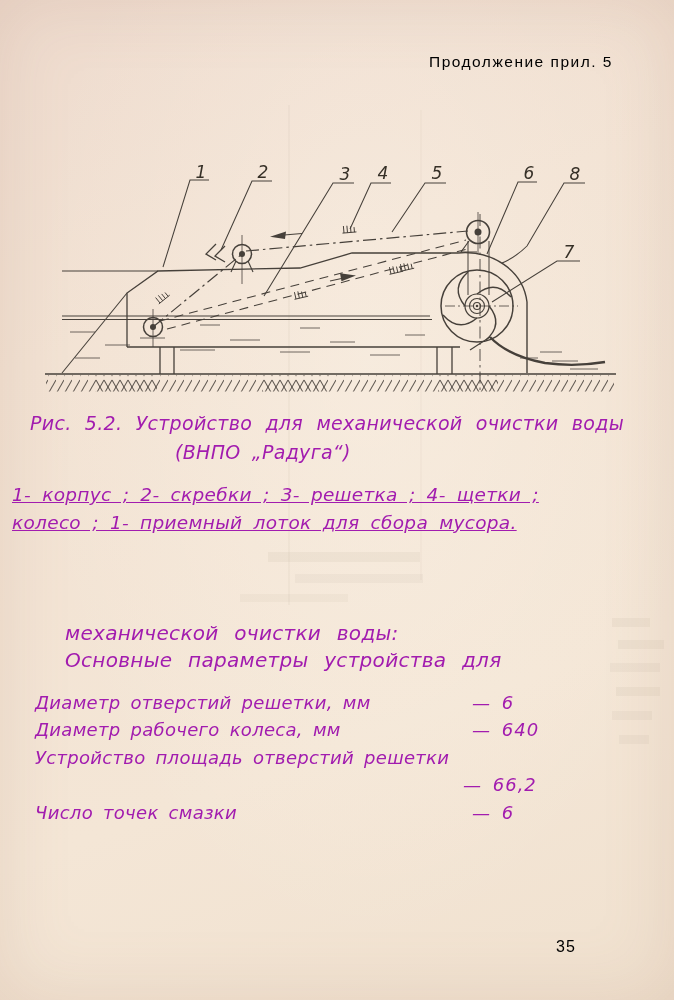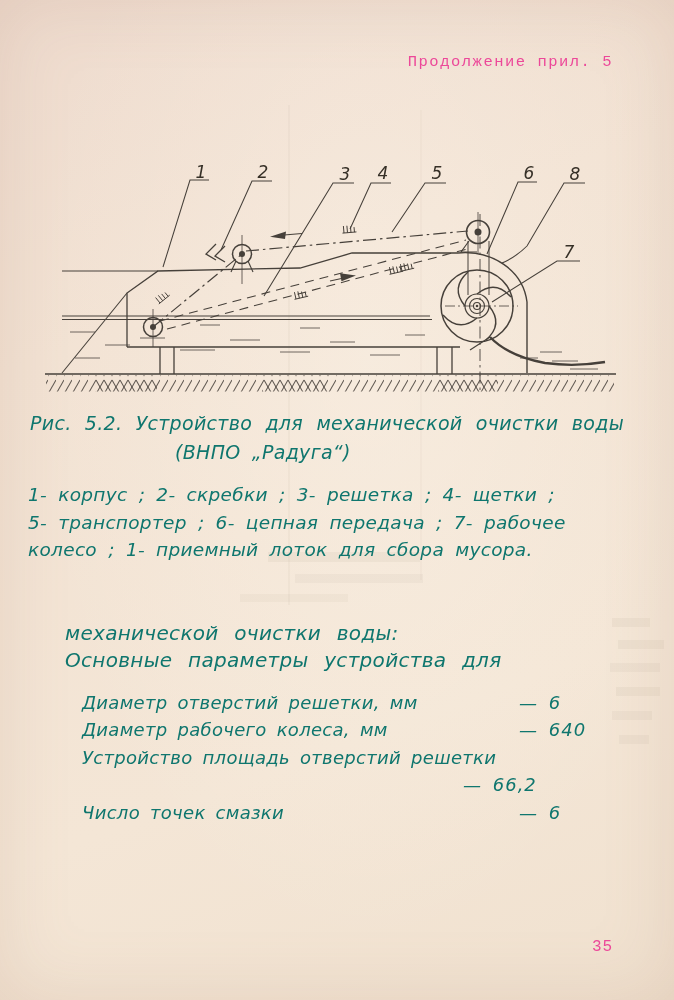--- a/index.html
+++ b/index.html
@@ -4,32 +4,32 @@
 <style>
   html,body{margin:0;padding:0;}
   body{
     width:674px;height:1000px;position:relative;overflow:hidden;
     background:
       radial-gradient(ellipse at 55% 35%, rgba(255,250,240,0.35), rgba(255,250,240,0) 65%),
       linear-gradient(160deg,#eedbce 0%,#f2e2d3 30%,#f4e6d6 70%,#f0e1cf 100%);
     font-family:"DejaVu Sans",sans-serif;color:#3e382f;
   }
   .vignette{position:absolute;inset:0;box-shadow:inset 0 0 70px rgba(170,130,105,0.18);pointer-events:none;}
-  .typewriter{font-family:Liberation Mono, monospace;color:#ec4899;}
-  .hand{font-style:italic;letter-spacing:0.3px;color:#0f766e;}
+  .typewriter{font-family:Liberation Sans, sans-serif;color:#000000;}
+  .hand{font-style:italic;letter-spacing:0.3px;color:#a21caf;}
   .header{position:absolute;top:53px;left:0;width:613px;text-align:right;font-size:15.5px;letter-spacing:1.5px;}
   .caption1{position:absolute;top:412px;left:30px;font-size:19px;word-spacing:7px;}
   .caption2{position:absolute;top:441px;left:175px;font-size:19px;word-spacing:5px;}
-  .legend{position:absolute;top:481px;left:28px;width:560px;font-size:18.5px;line-height:27.5px;word-spacing:5px;}
+  .legend{position:absolute;top:481px;left:12px;width:560px;font-size:18.5px;line-height:27.5px;word-spacing:5px;text-decoration:underline;}
   .heading{position:absolute;top:620px;left:65px;font-size:20px;line-height:27px;word-spacing:9px;}
   .params{position:absolute;top:689px;left:35px;width:590px;font-size:18px;}
-  .prow{position:relative;height:27.4px;line-height:27.4px;word-spacing:4px;white-space:nowrap;margin-left:47px;}
+  .prow{position:relative;height:27.4px;line-height:27.4px;word-spacing:4px;white-space:nowrap;}
   .prow .val{position:absolute;left:437px;top:0;letter-spacing:1px;}
   .prow.paren{margin-left:-9px;}
-  .pagenum{position:absolute;top:938px;left:592px;font-size:16px;letter-spacing:1px;}
+  .pagenum{position:absolute;top:938px;left:556px;font-size:16px;letter-spacing:1px;}
   .ghost{position:absolute;background:#8f7b66;pointer-events:none;}
   svg{position:absolute;left:40px;top:145px;}
   svg *{vector-effect:non-scaling-stroke;}
   .ln{stroke:#46403a;fill:none;}
   .callout{font-family:"DejaVu Sans",sans-serif;font-style:italic;font-size:17px;fill:#363027;}
 </style>
 </head>
 <body>
 
 <div class="vignette"></div>
@@ -192,21 +192,20 @@
     <text class="callout" x="569" y="258">7</text>
     <text class="callout" x="575" y="180">8</text>
   </g>
 </svg>
 
 <div class="caption1 hand">Рис. 5.2. Устройство для механической очистки воды</div>
 <div class="caption2 hand">(ВНПО „Радуга“)</div>
 
 <div class="legend hand">
   <div>1- корпус ;  2- скребки ;  3- решетка ;  4- щетки ;</div>
-  <div>5- транспортер ;  6- цепная передача ;  7- рабочее</div>
   <div>колесо ;  1- приемный лоток для сбора мусора.</div>
 </div>
 
 <div class="heading hand">
   <div>механической очистки воды:</div>
   <div>Основные параметры устройства для</div>
 </div>
 
 <div class="params hand">
   <div class="prow">

